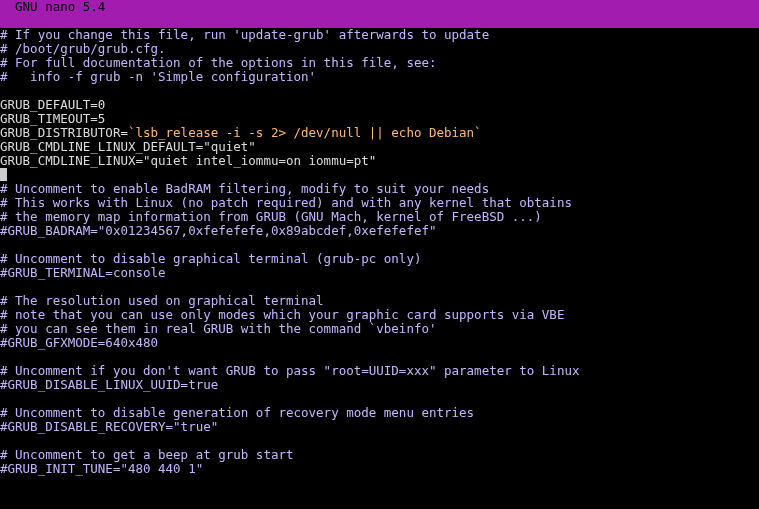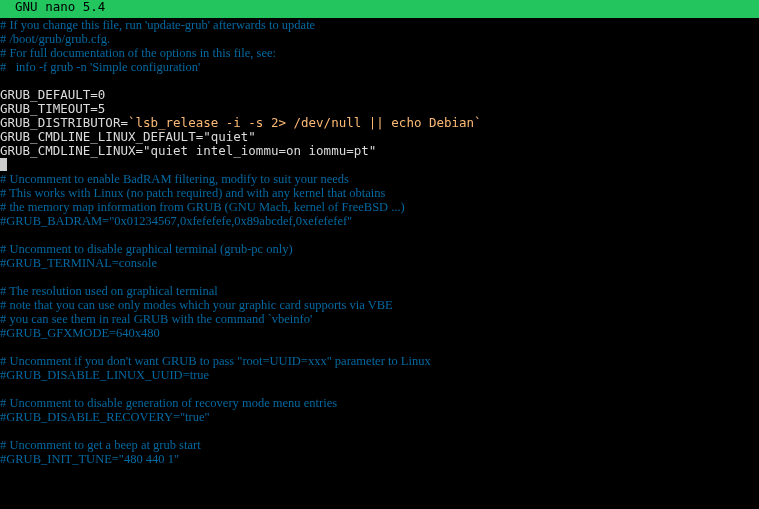--- a/index.html
+++ b/index.html
@@ -7,33 +7,33 @@
     padding: 0;
     background: #000000;
     font-family: "DejaVu Sans Mono", "Liberation Mono", Consolas, monospace;
     font-size: 12.5px;
     line-height: 14px;
     overflow: hidden;
     width: 759px;
     height: 509px;
   }
   .titlebar {
-    background: #22c55e;
+    background: #a21caf;
     color: #000000;
     white-space: pre;
-    height: 18px;
+    height: 28px;
   }
   .editor {
     padding: 0;
     white-space: pre;
   }
   .line {
     height: 14px;
   }
-  .cyan { color: #0369a1; font-family: Liberation Serif, serif; }
+  .cyan { color: #c4b5fd; }
   .white { color: #dcdcdc; text-align: right; }
   .red { color: #fdba74; }
   .cursor-block {
     display: inline-block;
     width: 7px;
     height: 13px;
     background: #cccccc;
     vertical-align: top;
   }
 </style>

